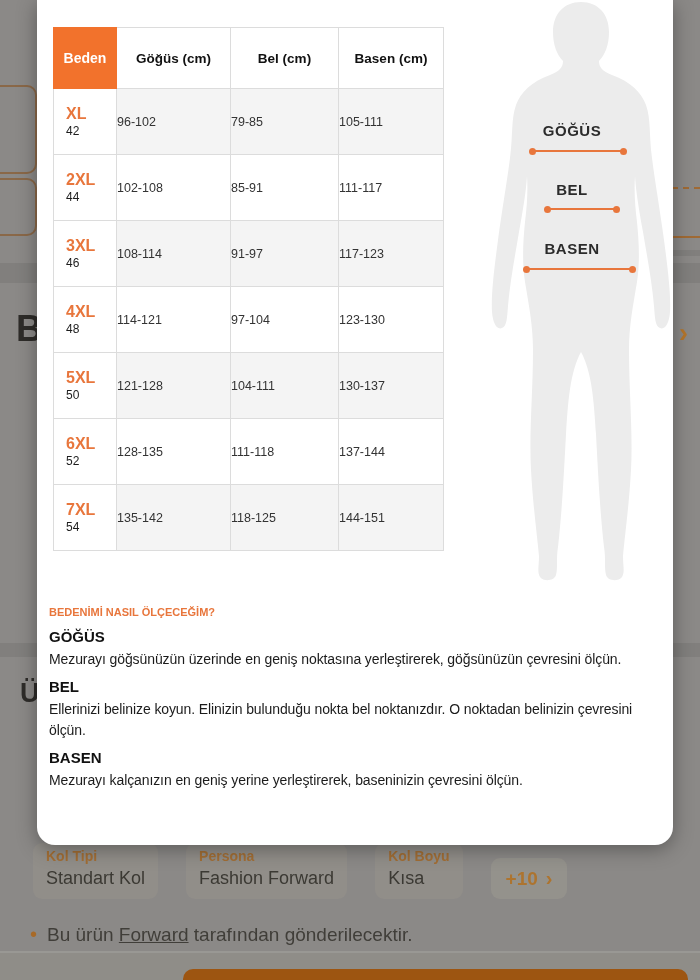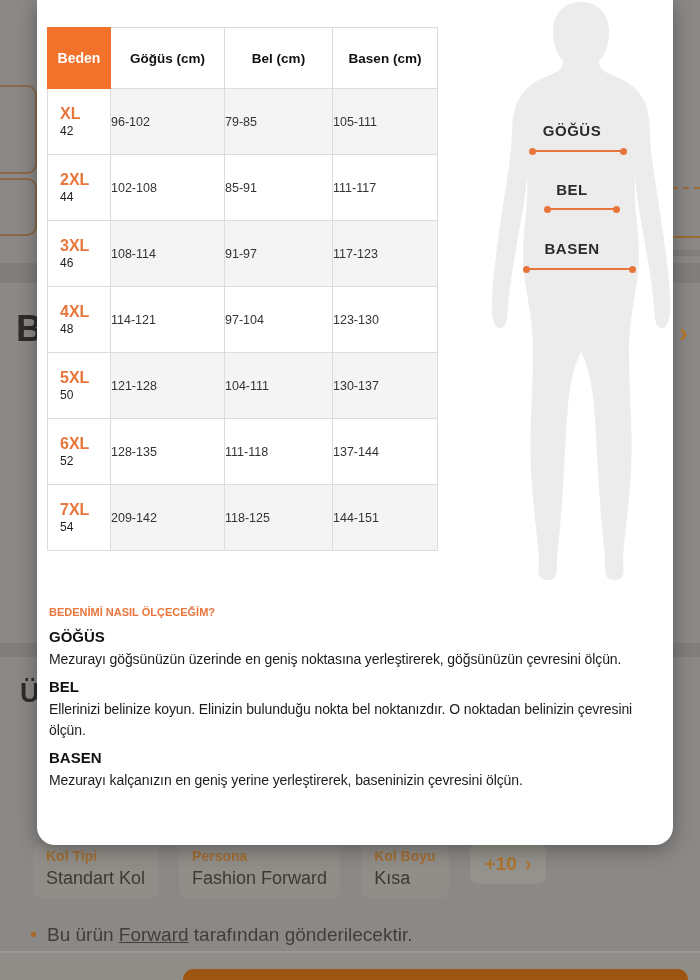--- a/index.html
+++ b/index.html
@@ -12,21 +12,21 @@
   .abs{position:absolute;}
 
   
   .bg-chip-outline{border:2px solid #8a6848;border-radius:10px;background:transparent;}
   .bg-divider{left:0;width:700px;background:rgba(0,0,0,0.07);}
   .bg-heading-frag{color:#2e2c29;font-weight:bold;}
   .bg-orange-dashed{border-top:2px dashed #a06a34;}
   .bg-orange-solid{border-top:2px solid #a06a34;}
   .bg-chevron{color:#b5762c;font-size:27px;font-weight:bold;line-height:1;}
 
-  .attr-row{left:33px;top:843px;display:flex;gap:21px;align-items:flex-start;}
+  .attr-row{left:33px;top:843px;display:flex;gap:28px;align-items:flex-end;}
   .attr-chip{background:#918e89;border-radius:9px;padding:5px 13px 9px 13px;}
   .attr-label{color:#a26e35;font-size:14px;font-weight:bold;line-height:1.2;}
   .attr-value{color:#3b3933;font-size:18px;line-height:1.3;margin-top:2px;}
   .more-chip{background:#94928c;border-radius:9px;padding:9px 15px;color:#ad742f;
     font-size:19px;font-weight:bold;display:flex;align-items:center;gap:8px;}
   .more-chip .chev{font-size:20px;}
 
   .ship-note{left:30px;top:923px;display:flex;align-items:center;gap:10px;
     color:#403e39;font-size:19px;}
   .ship-note .bullet{color:#a86a28;font-size:20px;}
@@ -38,21 +38,21 @@
     border:none;border-radius:10px 10px 0 0;}
 
   
   .modal{
     left:37px;top:0;width:636px;height:845px;background:#ffffff;
     border-radius:0 0 18px 18px;box-shadow:0 4px 20px rgba(0,0,0,0.35);z-index:5;
   }
 
   
   table.size-table{
-    position:absolute;left:10px;top:27px;border-collapse:collapse;table-layout:fixed;
+    position:absolute;left:16px;top:27px;border-collapse:collapse;table-layout:fixed;
     width:390px;
   }
   .size-table td,.size-table th{border:1px solid #dcdcdc;padding:0;}
   .size-table th{height:60px;background:#fff;font-size:13.5px;color:#111;font-weight:bold;text-align:center;}
   .size-table th.size-th{background:#f2722c;color:#ffffff;font-size:14px;border-color:#f2722c;}
   .size-table td{height:65px;text-align:left;font-size:12.5px;color:#333;background:#fff;}
   .size-table tr.alt td.val{background:#f4f4f4;}
   .size-table td.size-cell{text-align:left;padding-left:12px;}
   .size-label{color:#e8763c;font-weight:bold;font-size:16px;line-height:1.25;display:block;}
   .size-num{color:#1c1c1c;font-size:12px;line-height:1.25;display:block;}
@@ -192,21 +192,21 @@
           </td>
       <td class="val">128-135</td>
       <td class="val">111-118</td>
       <td class="val">137-144</td>
     </tr>
     <tr class="alt">
       <td class="size-cell">
             <span class="size-label">7XL</span>
             <span class="size-num">54</span>
           </td>
-      <td class="val">209-142</td>
+      <td class="val">135-142</td>
       <td class="val">118-125</td>
       <td class="val">144-151</td>
     </tr>
   </tbody>
     </table>
 
   <div class="abs figure-wrap">
     <svg width="230" height="600" viewBox="0 0 230 600">
       <path fill="#ececec" d="
         M124,2 C107,2 96,14 96,32 C96,45 100,55 106,61 C106,67 103,71 93,75

